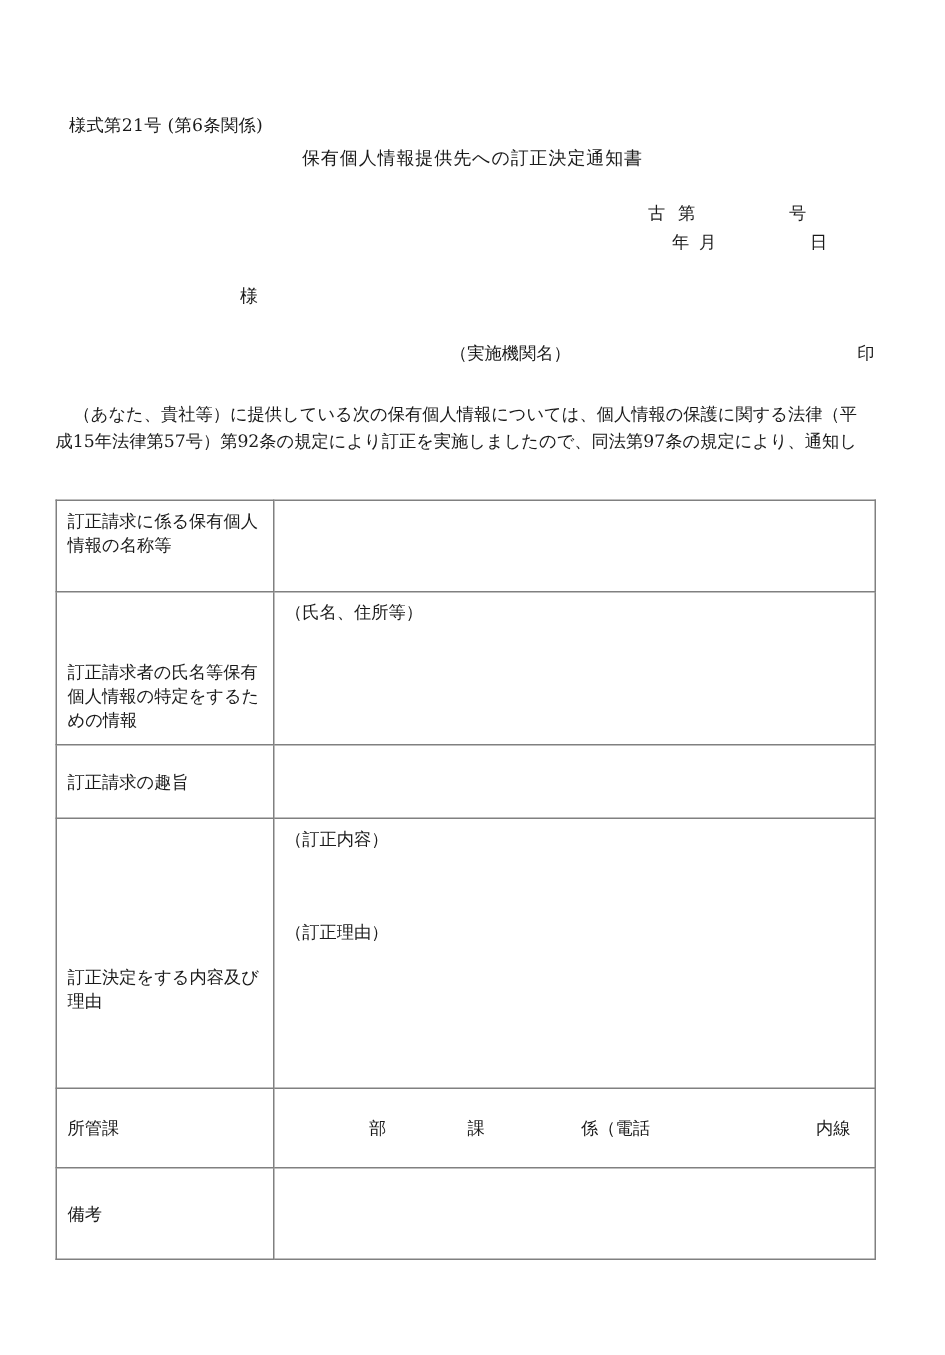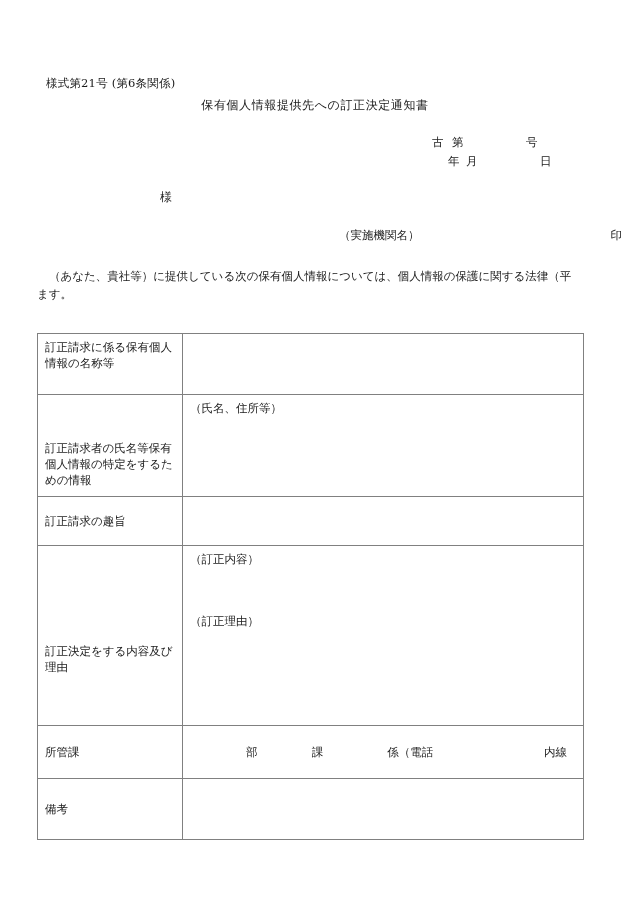--- a/index.html
+++ b/index.html
@@ -72,21 +72,20 @@
     font-size: 12px;
   }
   .agency-line {
     position: absolute;
     left: 300px;
     top: 228px;
     width: 283px;
     font-size: 11.5px;
     display: flex;
     justify-content: space-between;
-    margin-left: 39px;
   }
 
   
   .body-text {
     position: absolute;
     left: 37px;
     top: 268px;
     width: 548px;
     font-size: 11.5px;
     line-height: 17.5px;
@@ -155,21 +154,21 @@
 
   <div class="addressee">様</div>
 
   <div class="agency-line">
     <span>（実施機関名）</span>
     <span>印</span>
   </div>
 
   <div class="body-text">
     <div class="l1">（あなた、貴社等）に提供している次の保有個人情報については、個人情報の保護に関する法律（平</div>
-    <div>ます。</div>
+    <div>成15年法律第57号）第92条の規定により訂正を実施しましたので、同法第97条の規定により、通知し</div>
   </div>
 
   <table class="form-table">
     <colgroup>
       <col style="width:145px">
       <col style="width:401px">
     </colgroup>
     <tbody>
       <tr>
         <td class="label" style="height:50px">訂正請求に係る保有個人情報の名称等</td>

